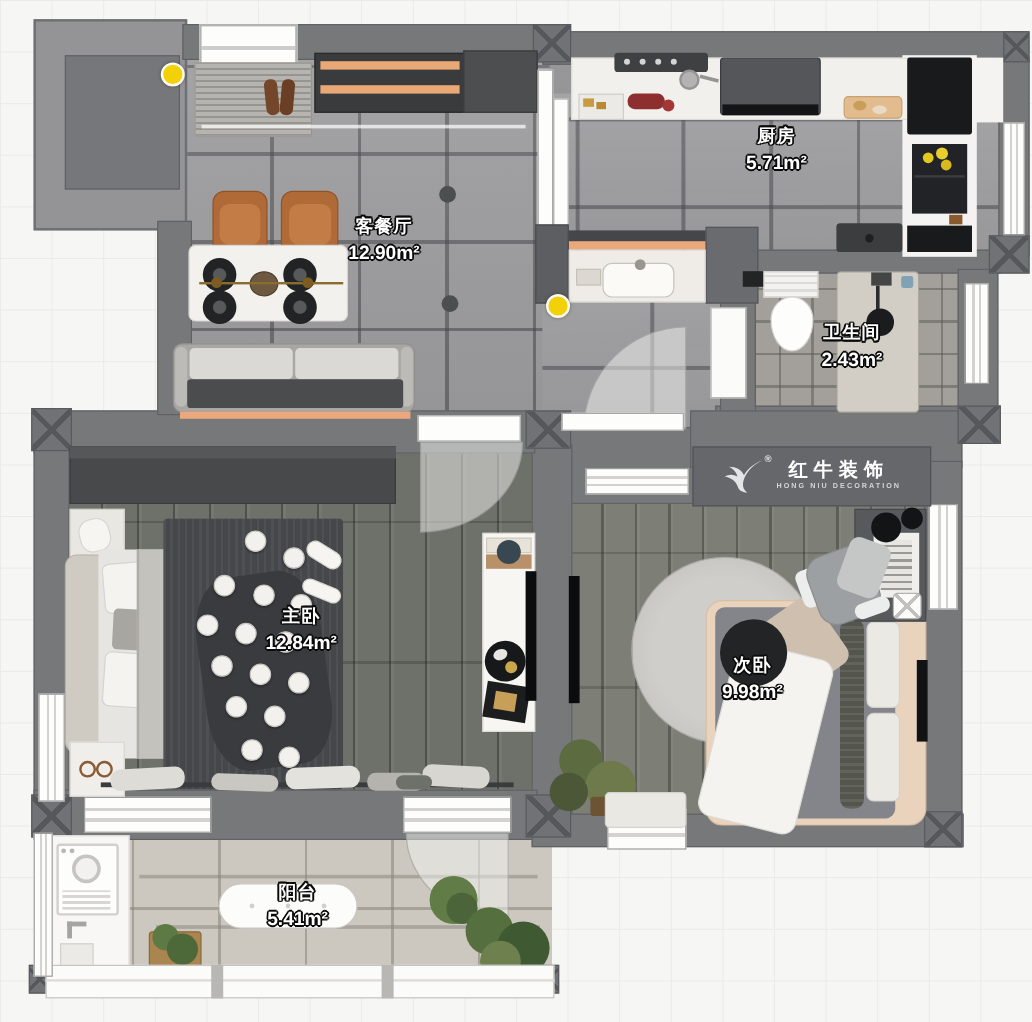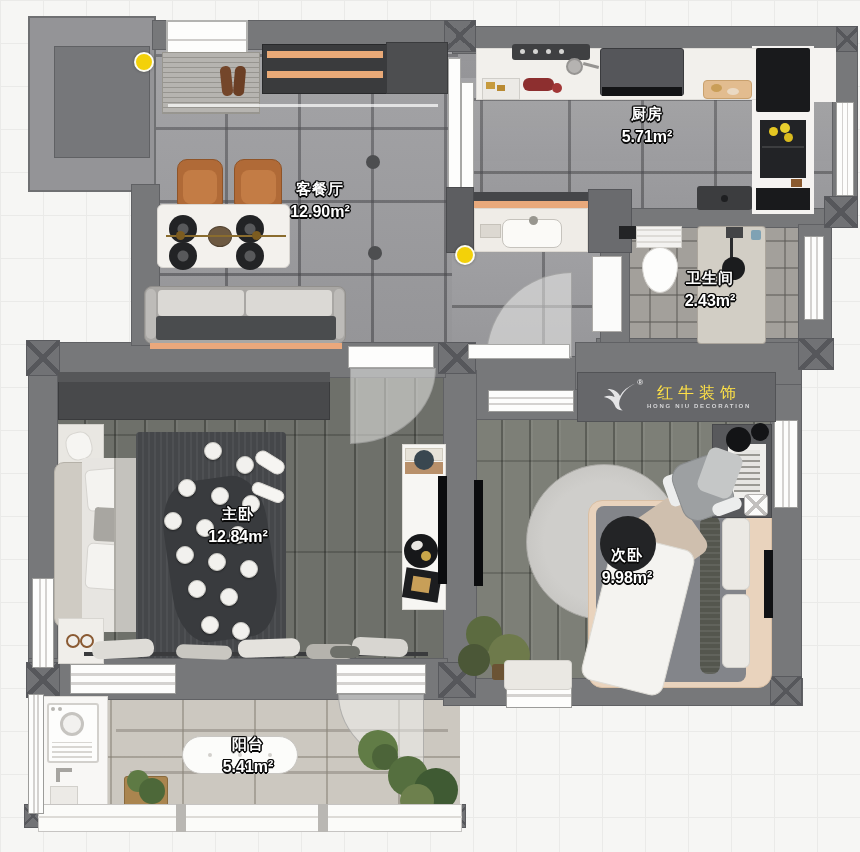--- a/index.html
+++ b/index.html
@@ -40,21 +40,21 @@
   .room-label{position:absolute;transform:translateX(-50%);display:flex;flex-direction:column;align-items:center;gap:8px;z-index:60;color:#fff;font-weight:bold;white-space:nowrap;}
   .rn{font-size:15px;letter-spacing:1px;line-height:1;
     text-shadow:-1.5px 0 #0a0a0a,1.5px 0 #0a0a0a,0 -1.5px #0a0a0a,0 1.5px #0a0a0a,-1px -1px #0a0a0a,1px -1px #0a0a0a,-1px 1px #0a0a0a,1px 1px #0a0a0a;}
   .ra{font-size:16px;line-height:1;
     text-shadow:-1.5px 0 #0a0a0a,1.5px 0 #0a0a0a,0 -1.5px #0a0a0a,0 1.5px #0a0a0a,-1px -1px #0a0a0a,1px -1px #0a0a0a,-1px 1px #0a0a0a,1px 1px #0a0a0a;}
   .logo-banner{position:absolute;left:577px;top:372px;width:197px;height:48px;background:#66676a;border:1px solid #525356;
     display:flex;align-items:center;justify-content:center;gap:9px;z-index:30;}
   .logo-icon{position:relative;width:36px;height:30px;flex:0 0 auto;}
   .logo-icon .reg{position:absolute;right:-5px;top:-4px;color:#e6e6e7;font-size:8px;font-weight:bold;}
   .logo-text{display:flex;flex-direction:column;align-items:center;gap:2px;}
-  .logo-cn{color:#fde047;font-size:16px;font-weight:normal;letter-spacing:5px;line-height:1;}
+  .logo-cn{color:#ffffff;font-size:16px;font-weight:bold;letter-spacing:5px;line-height:1;}
   .logo-en{color:#d5d5d7;font-size:6px;font-weight:bold;letter-spacing:1.7px;line-height:1;}
   .ydot{position:absolute;width:16px;height:16px;border-radius:50%;background:#f3d109;border:2px solid #fbfbf0;box-shadow:0 0 3px rgba(0,0,0,.35);z-index:70;}
   .pdot{position:absolute;width:16px;height:16px;border-radius:50%;background:#f2f1ee;border:1px solid #c8c7c2;box-shadow:0 1px 2px rgba(0,0,0,.4);}
 </style>
 </head>
 <body>
 
 <div class="plan">
 
   <div class="floor-marble" style="left:155px;top:46px;width:307px;height:300px;"></div>
@@ -324,21 +324,21 @@
     <span class="ra">12.90m²</span>
   </div>
   <div class="room-label" style="left:647px;top:106px;">
     <span class="rn">厨房</span>
     <span class="ra">5.71m²</span>
   </div>
   <div class="room-label" style="left:710px;top:270px;">
     <span class="rn">卫生间</span>
     <span class="ra">2.43m²</span>
   </div>
-  <div class="room-label" style="left:238px;top:506px;">
+  <div class="room-label" style="left:251px;top:506px;">
     <span class="rn">主卧</span>
     <span class="ra">12.84m²</span>
   </div>
   <div class="room-label" style="left:627px;top:547px;">
     <span class="rn">次卧</span>
     <span class="ra">9.98m²</span>
   </div>
   <div class="room-label" style="left:248px;top:736px;">
     <span class="rn">阳台</span>
     <span class="ra">5.41m²</span>

